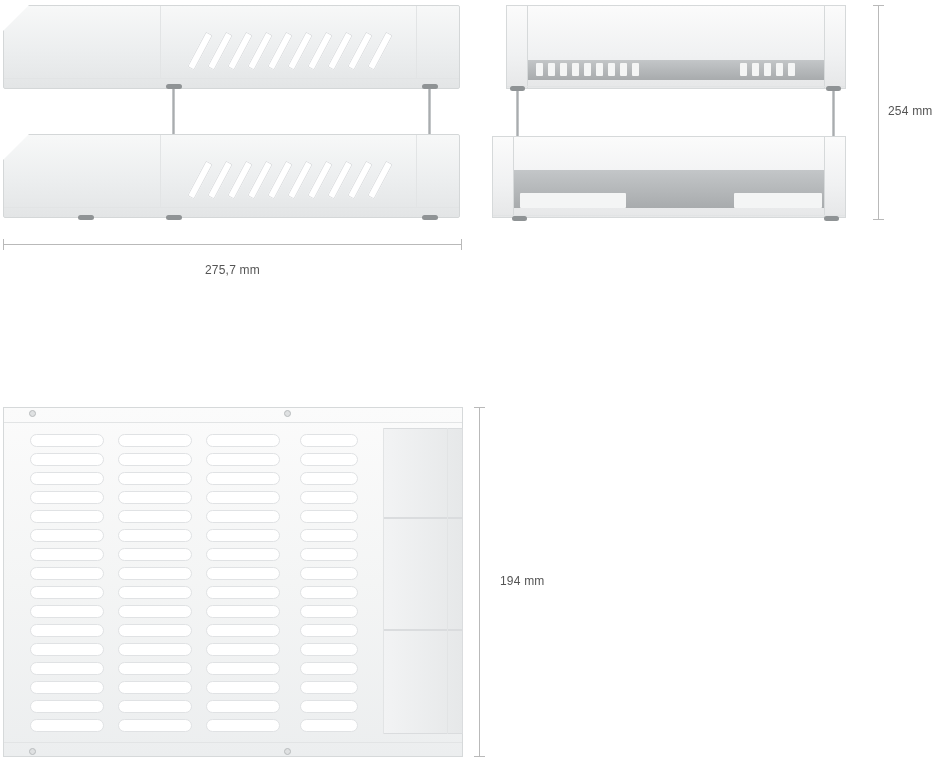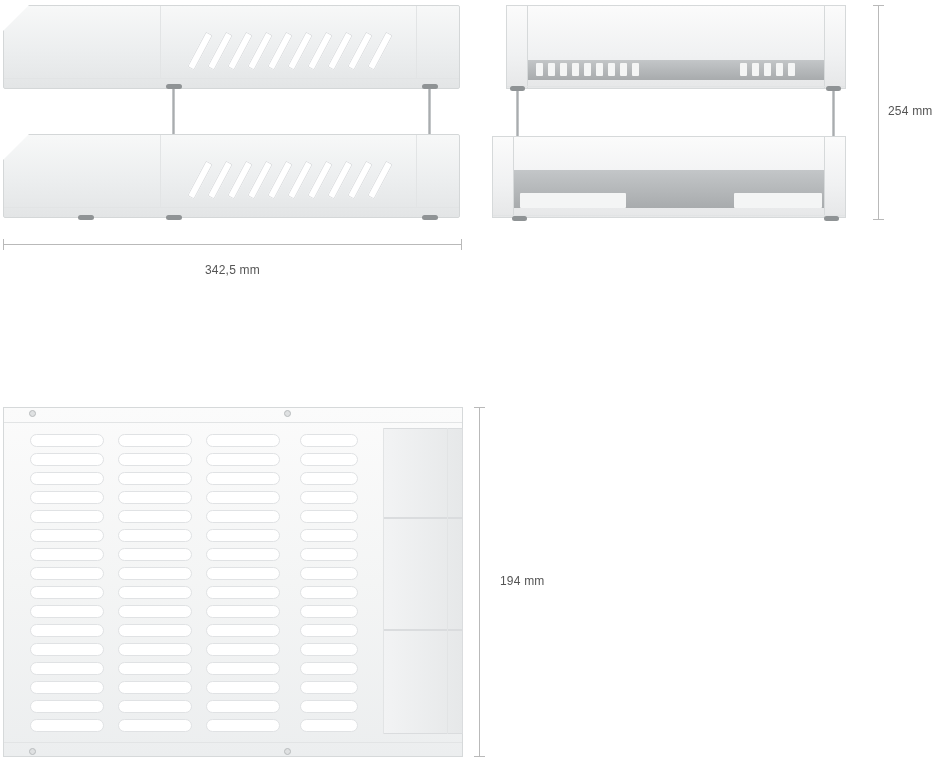--- a/index.html
+++ b/index.html
@@ -167,21 +167,21 @@
 
     <div class="foot" style="left:78px; top:215px; width:16px; height:5px; border-radius:3px;"></div>
     <div class="foot" style="left:166px; top:215px; width:16px; height:5px; border-radius:3px;"></div>
     <div class="foot" style="left:422px; top:215px; width:16px; height:5px; border-radius:3px;"></div>
   </div>
 
   <div>
     <div class="dim-line h" style="left:3px; top:244px; width:459px;"></div>
     <div class="tick v" style="left:3px; top:239px;"></div>
     <div class="tick v" style="left:461px; top:239px;"></div>
-    <div class="dim-label" style="left:205px; top:263px;">342,5 mm</div>
+    <div class="dim-label" style="left:205px; top:263px;">275,7 mm</div>
   </div>
 
   <div>
 
     <div class="fv-shelf" style="left:506px; top:5px; width:340px; height:84px;"></div>
     <div class="fv-shelf" style="left:506px; top:5px; width:22px; height:84px;"></div>
     <div class="fv-shelf" style="left:824px; top:5px; width:22px; height:84px;"></div>
     <div class="fv-dark" style="left:528px; top:60px; width:296px; height:20px;"></div>
     <div>
       <div class="fv-notch" style="left:536px; top:63px; width:7px; height:13px;"></div>

